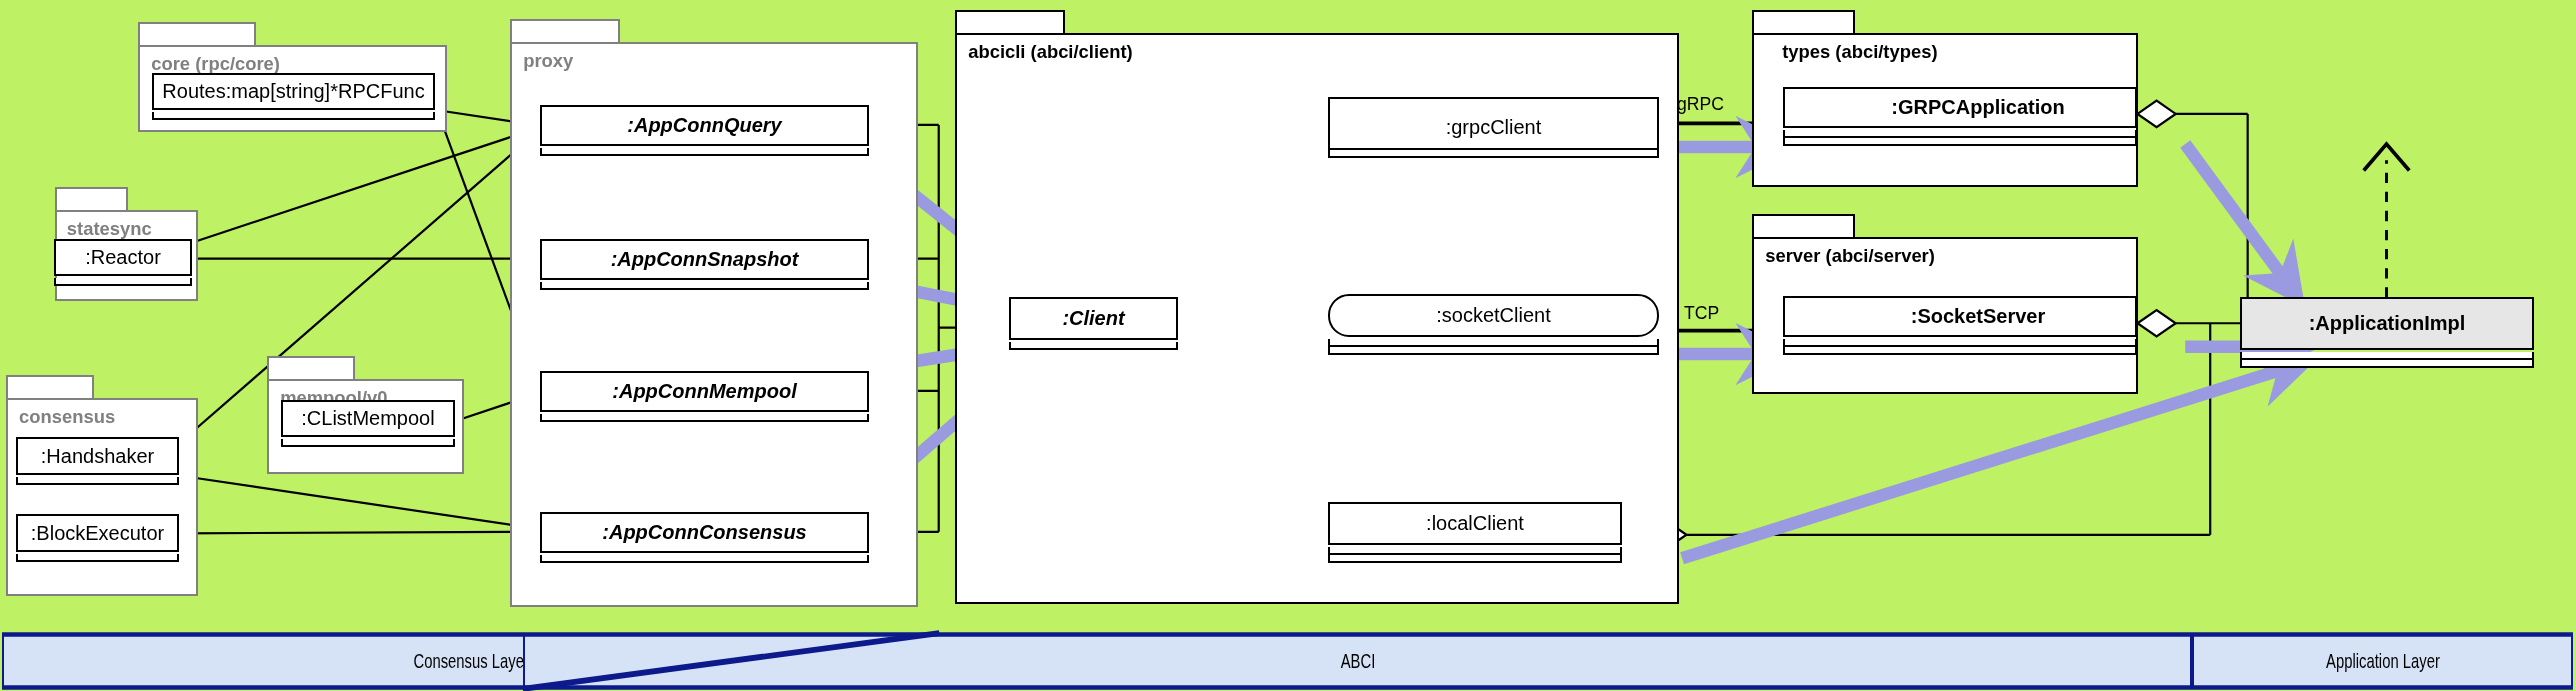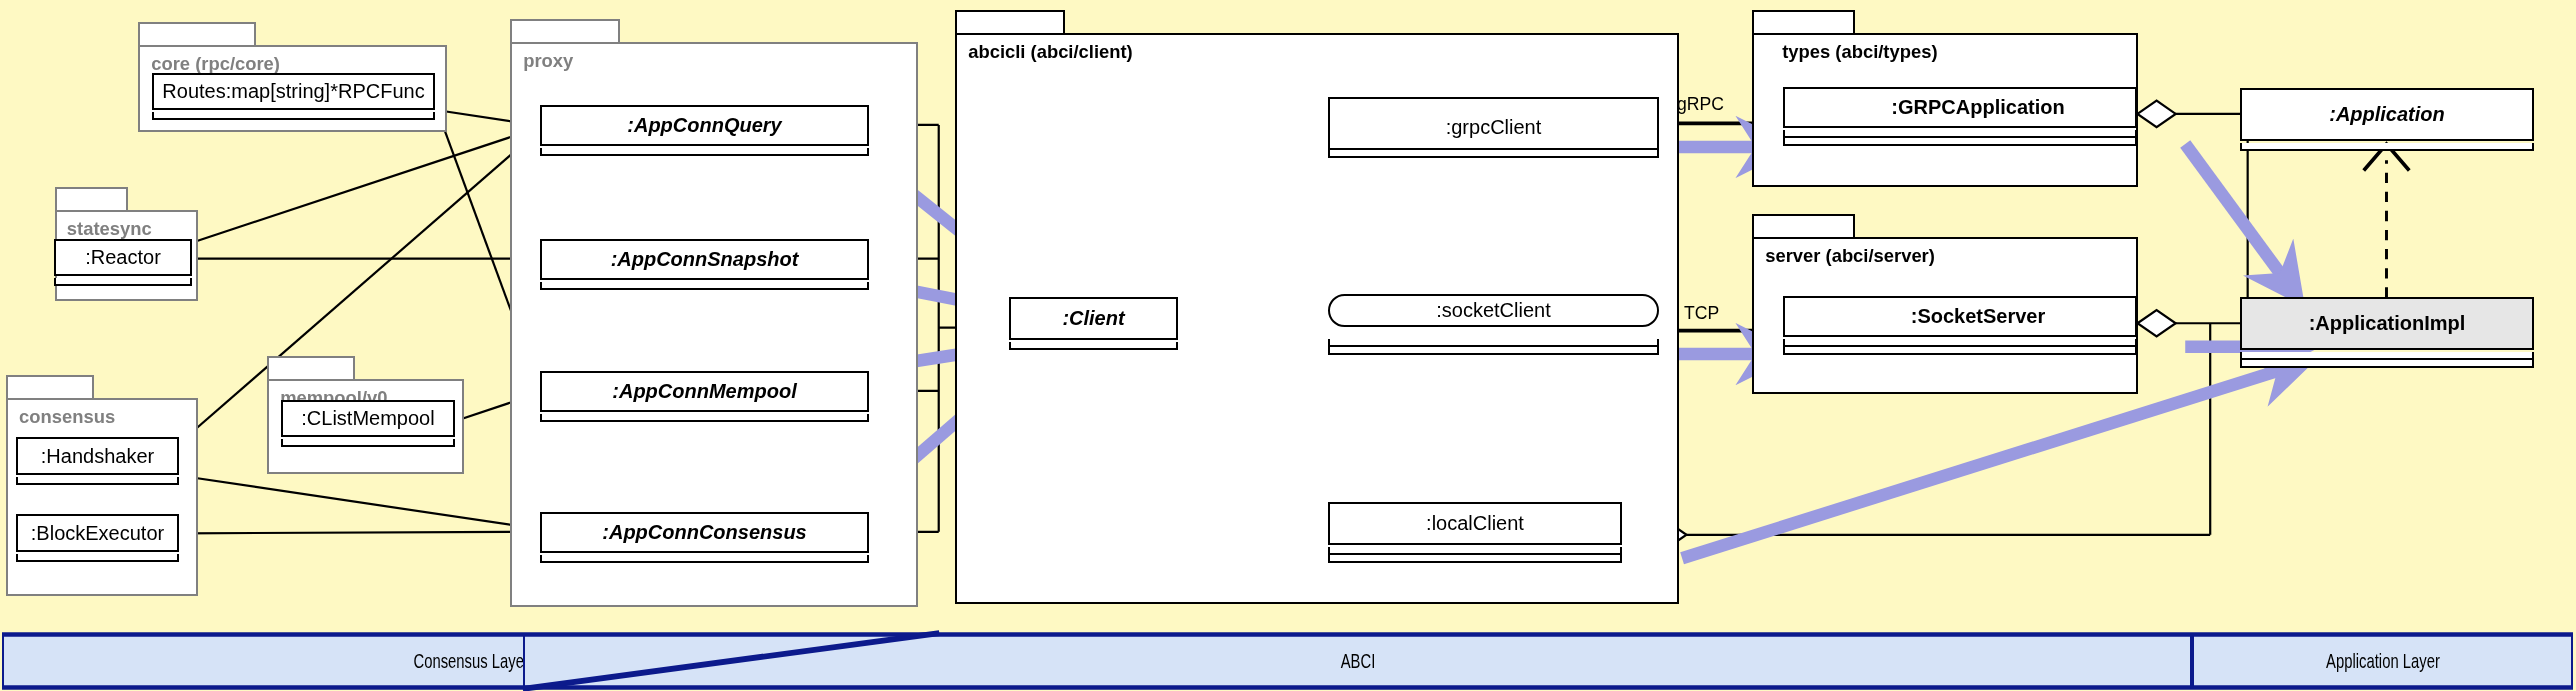--- a/index.html
+++ b/index.html
@@ -1,17 +1,17 @@
 <!DOCTYPE html>
 <html style="font-size:11.8px"><head>
 <meta charset="utf-8">
 <style>
   html,body{margin:0;padding:0;background:#ffffff;}
   body{font-family:"Liberation Sans", sans-serif;}
-  #stage{position:relative;width:2576px;height:692px;overflow:hidden;background:#fef9c3;}
+  #stage{position:relative;width:2576px;height:692px;overflow:hidden;background:#bef264;}
   svg.layer{position:absolute;left:0;top:0;width:2576px;height:692px;overflow:visible;}
   #edges{z-index:1;}
   #arrows{z-index:2;}
   .pkg{position:absolute;z-index:3;}
   .pkg .tab{position:absolute;left:0;top:0;height:25px;border:2.2px solid #808080;border-bottom:none;background:#fff;box-sizing:border-box;}
   .pkg .body{position:absolute;left:0;top:23px;border:2.2px solid #808080;background:#fff;box-sizing:border-box;}
   .pkg.dark .tab{border-color:#000;}
   .pkg.dark .body{border-color:#000;}
   .pkg .pname{position:absolute;font-weight:bold;font-size:18.4px;color:#808080;white-space:nowrap;letter-spacing:0px;}
   .pkg.dark .pname{color:#000;}
@@ -222,21 +222,21 @@
     <div class="nm">:Client</div>
     <div class="c2" style="top:43px;"></div>
   </div>
 
   <div class="cls" style="left:1328px;top:97px;width:331px;height:60px;">
     <div class="nm">:grpcClient</div>
     <div class="c2" style="top:43px;"></div>
     <div class="c3" style="top:51px;"></div>
   </div>
 
-  <div class="cls" style="left:1328px;top:294px;width:331px;height:33px;border-radius:21px;">
+  <div class="cls" style="left:1328px;top:294px;width:331px;height:43px;border-radius:21px;">
     <div class="nm">:socketClient</div>
     <div class="c2" style="top:43px;"></div>
     <div class="c3" style="top:51px;"></div>
   </div>
 
   <div class="cls" style="left:1328px;top:502px;width:294px;height:43px;">
     <div class="nm">:localClient</div>
     <div class="c2" style="top:43px;"></div>
     <div class="c3" style="top:51px;"></div>
   </div>
@@ -246,24 +246,20 @@
     <div class="c2" style="top:41px;"></div>
     <div class="c3" style="top:49px;"></div>
   </div>
 
   <div class="cls boldn" style="left:1783px;top:296px;width:354px;height:41px;">
     <div class="nm">:SocketServer</div>
     <div class="c2" style="top:41px;"></div>
     <div class="c3" style="top:49px;"></div>
   </div>
 
-  <div class="cls italic" style="left:2240px;top:88px;width:294px;height:53px;">
-    <div class="nm">:Application</div>
-    <div class="c2" style="top:53px;"></div>
-  </div>
 
   <div class="cls shaded" style="left:2240px;top:297px;width:294px;height:53px;">
     <div class="nm">:ApplicationImpl</div>
     <div class="c2" style="top:53px;"></div>
     <div class="c3" style="top:61px;"></div>
   </div>
 
   <div class="lbl" style="left:1677px;top:94px;">gRPC</div>
   <div class="lbl" style="left:1684px;top:303px;">TCP</div>
 

